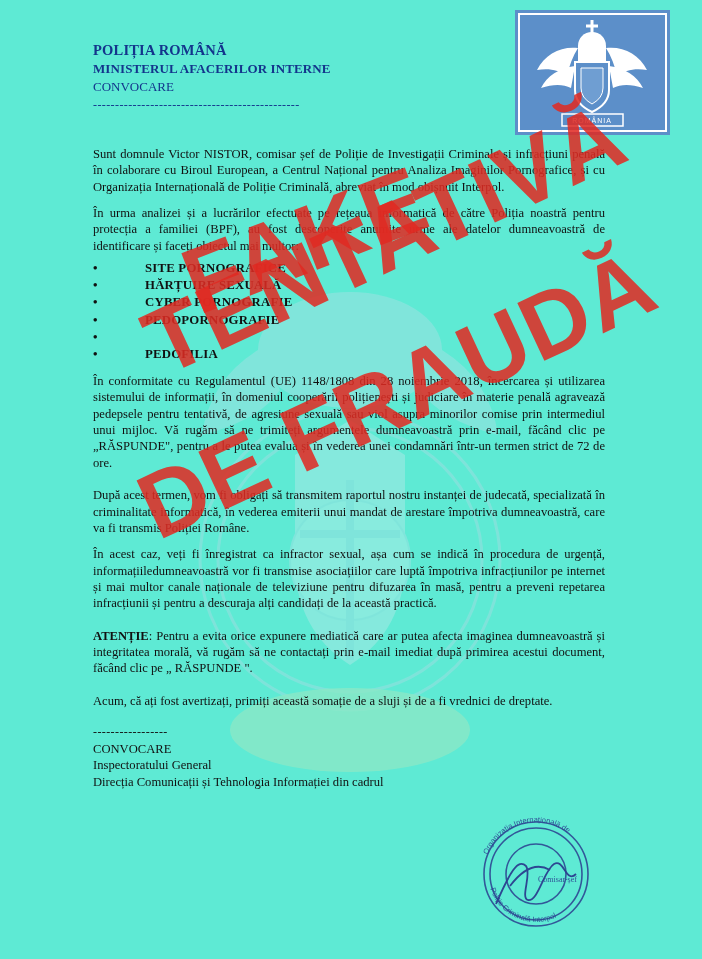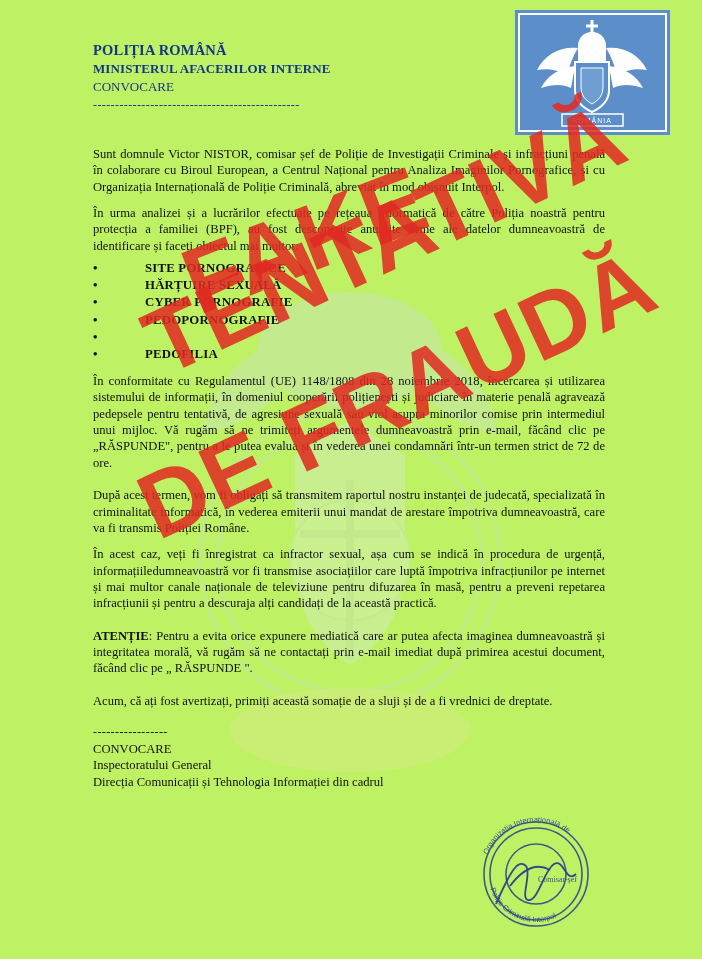--- a/index.html
+++ b/index.html
@@ -12,21 +12,21 @@
     height: 959px;
     font-family: "Liberation Serif", serif;
     color: #1a1a1a;
     overflow: hidden;
     position: relative;
   }
   #page {
     position: relative;
     width: 702px;
     height: 959px;
-    background: #bef264;
+    background: #5eead4;
   }
 
   
   .bg-seal {
     position: absolute;
     left: 150px;
     top: 230px;
     width: 400px;
     height: 560px;
     opacity: 0.30;

